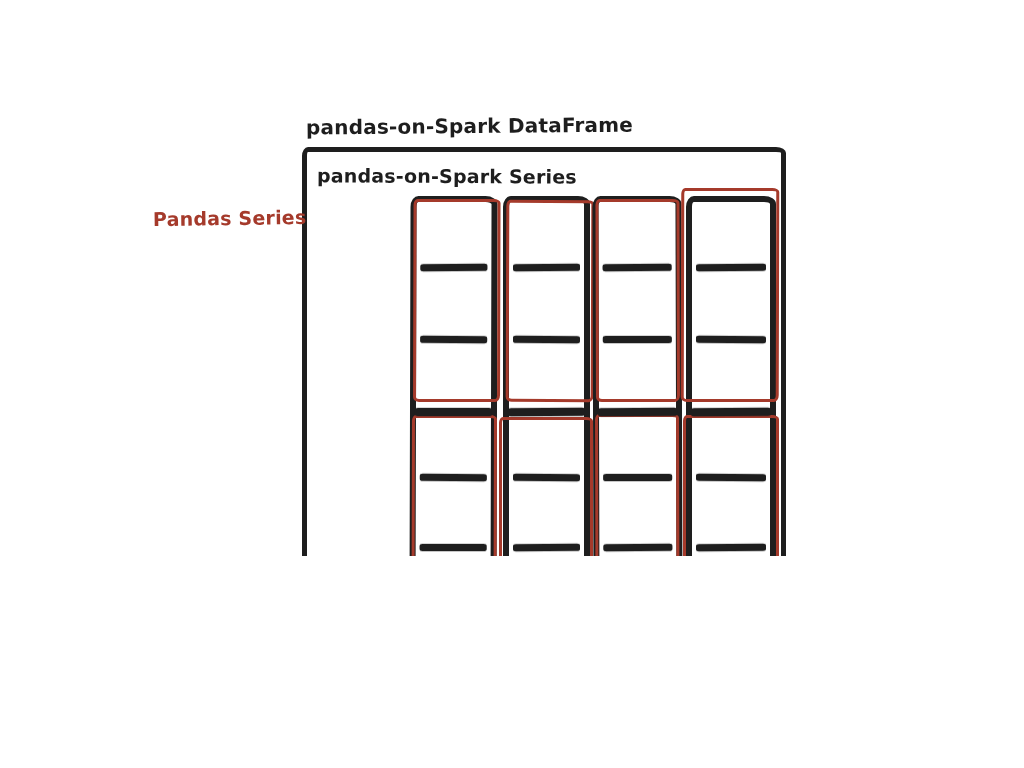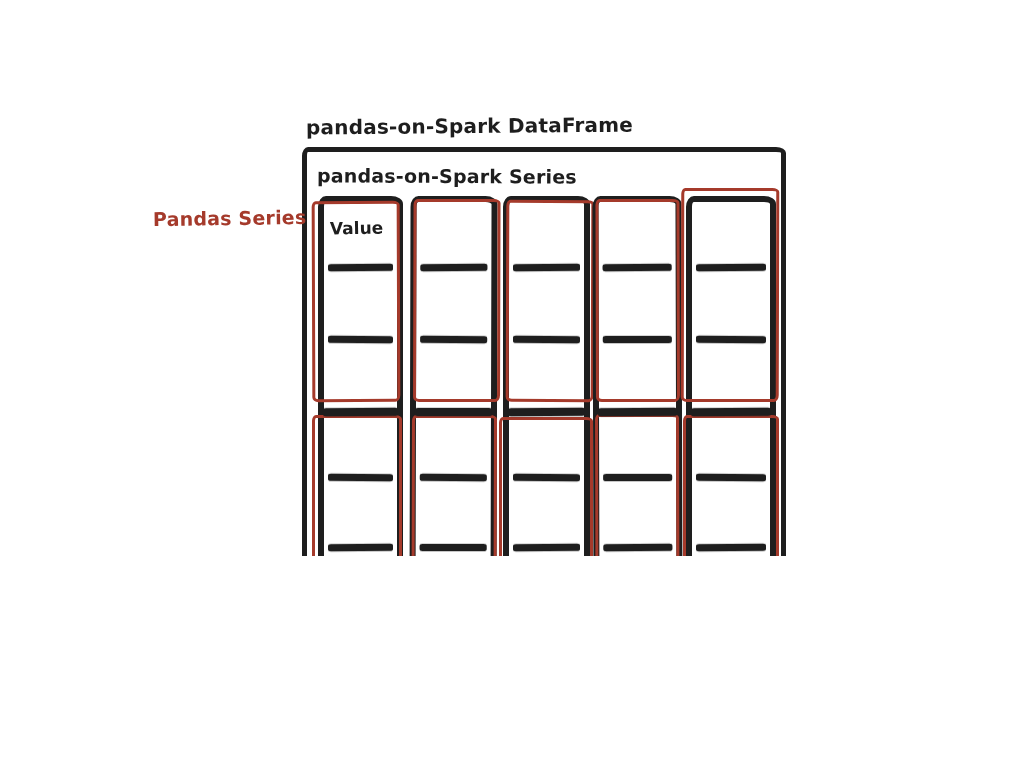--- a/index.html
+++ b/index.html
@@ -87,31 +87,20 @@
 <div class="canvas">
 
   <div class="label title">pandas-on-Spark DataFrame</div>
 
   <div class="frame"></div>
 
   <div class="label series-label">pandas-on-Spark Series</div>
 
   <div class="label pandas-label">Pandas Series</div>
 
-  <div class="col c1">
-    <div class="blackbox"></div>
-    <div class="redbox red-top"></div>
-    <div class="redbox red-bottom"></div>
-    <div class="value-label">Value</div>
-    <div class="dash d1"></div>
-    <div class="dash d2"></div>
-    <div class="dash d3"></div>
-    <div class="dash d4"></div>
-    <div class="dash d5"></div>
-  </div>
 
   <div class="col c2">
     <div class="blackbox"></div>
     <div class="redbox red-top"></div>
     <div class="redbox red-bottom"></div>
     <div class="dash d1"></div>
     <div class="dash d2"></div>
     <div class="dash d3"></div>
     <div class="dash d4"></div>
     <div class="dash d5"></div>

